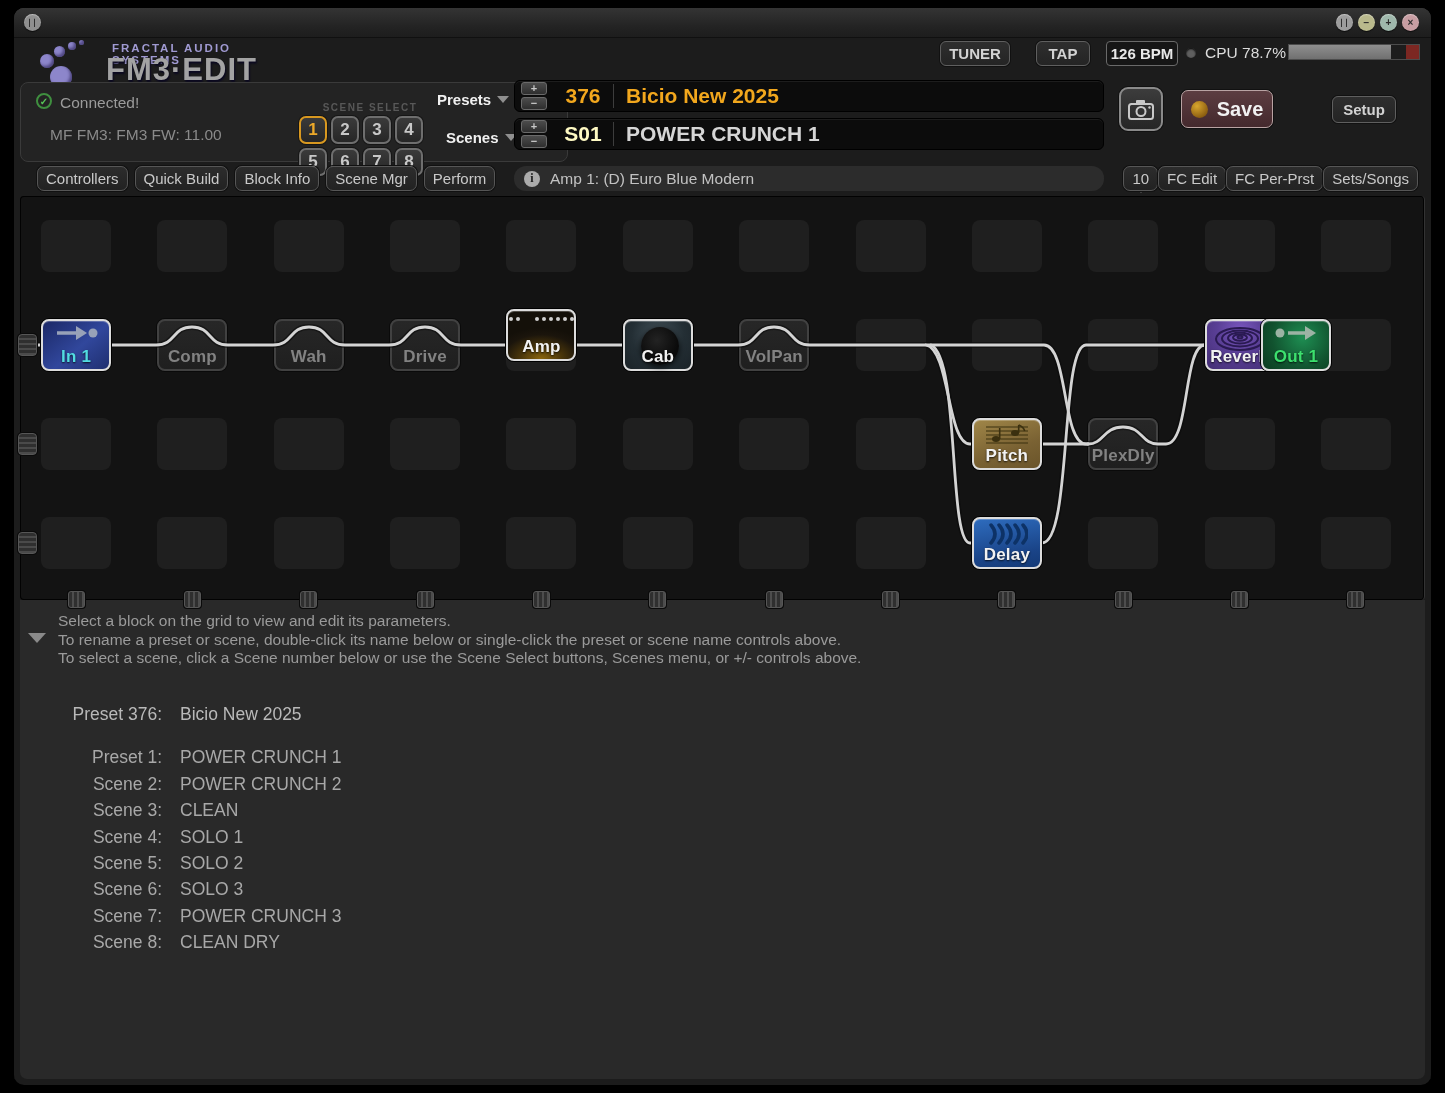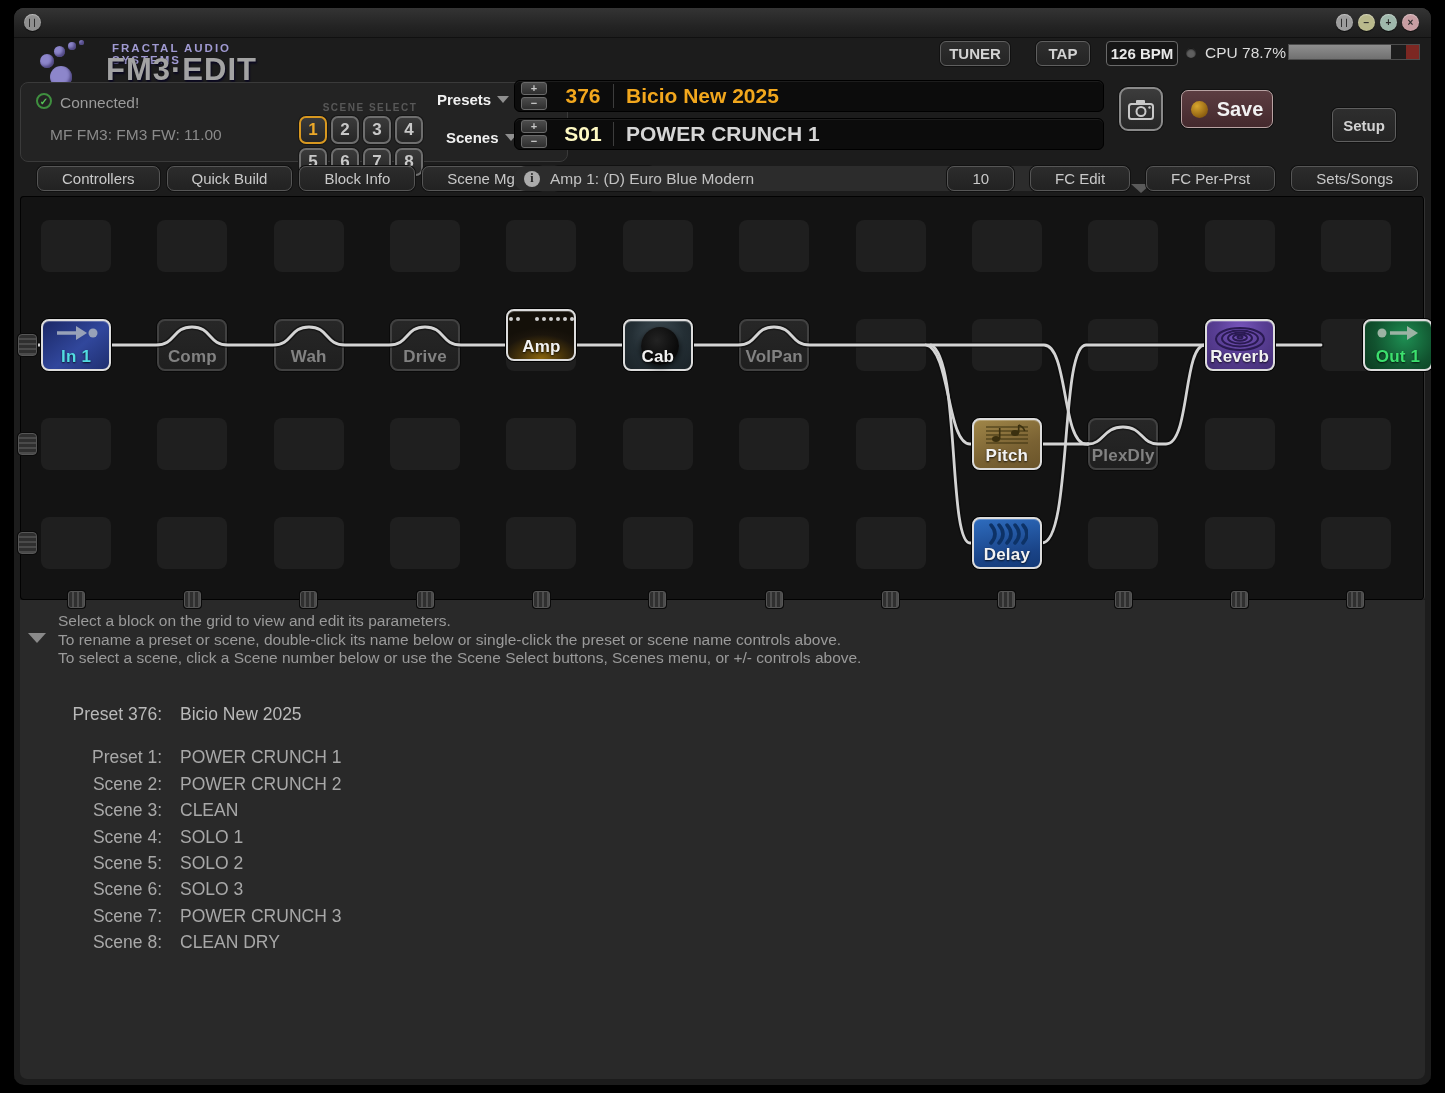--- a/index.html
+++ b/index.html
@@ -49,29 +49,29 @@
 .disp-div{width:1px;height:24px;background:#3d3d3d;margin:0 2px}
 .disp-name{margin-left:10px;font-size:21px;font-weight:bold;white-space:nowrap}
 .amber{color:#f2a71d}
 .white-num{color:#fef9c3}
 .gray-name{color:#d6d6d6}
 .cam-btn{position:absolute;left:1105px;top:49px;width:44px;height:44px;border:2px solid #8a8a8a;border-radius:9px;background:linear-gradient(#3c3c3c,#262626);display:flex;align-items:center;justify-content:center;box-shadow:0 0 0 1px #111}
 .cam-caret{position:absolute;left:1117px;top:146px;width:0;height:0;border-left:10px solid transparent;border-right:10px solid transparent;border-top:9px solid #5a5a5a}
 .save-btn{position:absolute;left:1167px;top:52px;width:92px;height:38px;border-radius:7px;background:linear-gradient(#5c3d41,#44292d);border:1px solid #b9a3a3;box-shadow:0 0 0 1px #111;display:flex;align-items:center;justify-content:center;gap:9px}
 .save-dot{width:17px;height:17px;border-radius:50%;background:radial-gradient(circle at 35% 30%,#d8a62e,#8a5c10 75%)}
 .save-label{font-size:20px;font-weight:bold;color:#f2f2f2}
-.setup-btn{position:absolute;left:1318px;top:70px;width:64px;height:34px}
+.setup-btn{position:absolute;left:1318px;top:58px;width:64px;height:27px}
 
 .toolbar{position:absolute;left:0;top:158px;right:0;height:28px}
 .tabs-left{position:absolute;left:23px;top:0;display:flex;gap:7px}
-.tab{height:25px;padding:0 24px;display:flex;align-items:center;justify-content:center;background:linear-gradient(#2c2c2c,#222);border:1px solid #565656;border-radius:7px;color:#c9c9c9;font-size:15px;box-shadow:0 0 0 1px #111}
+.tab{height:25px;padding:0 8px;display:flex;align-items:center;justify-content:center;background:linear-gradient(#2c2c2c,#222);border:1px solid #565656;border-radius:7px;color:#c9c9c9;font-size:15px;box-shadow:0 0 0 1px #111}
 .info-pill{position:absolute;left:500px;top:0;width:590px;height:25px;background:#2c2c2c;border-radius:12px;display:flex;align-items:center;gap:10px;padding:0 10px}
 .info-icon{width:16px;height:16px;border-radius:50%;background:#ababab;color:#1c1c1c;font-size:12px;font-weight:bold;display:flex;align-items:center;justify-content:center;font-family:"Liberation Serif",serif}
 .info-text{font-size:15.5px;color:#c2c2c2}
-.tabs-right{position:absolute;right:13px;top:0;display:flex;gap:16px}
+.tabs-right{position:absolute;right:13px;top:0;display:flex;gap:0}
 
 .gridpanel{position:absolute;left:6px;top:188px;width:1405px;height:404px;background:#131313;border-radius:4px;box-shadow:inset 0 0 0 1px #020202;border-right:1px solid #333}
 .slot{position:absolute;width:70px;height:52px;border-radius:8px;background:#1f1f1f;z-index:1}
 .cables{position:absolute;left:0;top:0;z-index:3;pointer-events:none}
 .block{position:absolute;width:70px;height:52px;border-radius:8px;border:2px solid #dcdcdc;box-shadow:0 0 0 1px #000, inset 0 1px 0 rgba(255,255,255,.25);z-index:4}
 .block.bypassed{border-color:#414141;background:linear-gradient(#272727,#1f1f1f);box-shadow:0 0 0 1px #0a0a0a;z-index:2}
 .blk-label{position:absolute;left:0;right:0;bottom:2px;text-align:center;font-size:17px;font-weight:bold;color:#f2f2f2;text-shadow:0 1px 2px rgba(0,0,0,.8);letter-spacing:.2px}
 .block.bypassed .blk-label{color:#828282;text-shadow:none}
 .blk-icon{position:absolute;left:0;top:4px;width:100%;display:flex;justify-content:center}
 .type-input{background:linear-gradient(140deg,#1b2866 0%,#31479c 55%,#1f2f70 100%)}
@@ -339,21 +339,21 @@
               <ellipse cx="29" cy="14" rx="24" ry="11"></ellipse>
               <ellipse cx="29" cy="13.5" rx="18" ry="8"></ellipse>
               <ellipse cx="29" cy="13" rx="12" ry="5.5"></ellipse>
               <ellipse cx="29" cy="12.5" rx="7" ry="3.2"></ellipse>
               <ellipse cx="29" cy="12" rx="2.5" ry="1.3"></ellipse>
             </g>
           </svg>
         </div>
         <div class="blk-label">Reverb</div>
       </div>
-      <div class="block active type-output" style="left: 1343px; top: 123px;">
+      <div class="block active type-output" style="left: 1241px; top: 123px;">
         <div class="blk-icon">
           <svg width="44" height="16" viewBox="0 0 44 16">
             <circle cx="6" cy="8" r="4.5" fill="#9cb3a4"></circle>
             <line x1="14" y1="8" x2="33" y2="8" stroke="#9cb3a4" stroke-width="3.5"></line>
             <path d="M31 1 L42 8 L31 15 Z" fill="#9cb3a4"></path>
           </svg>
         </div>
         <div class="blk-label">Out 1</div>
       </div>
       <div class="block active type-pitch" style="left: 951.88px; top: 222px;">

